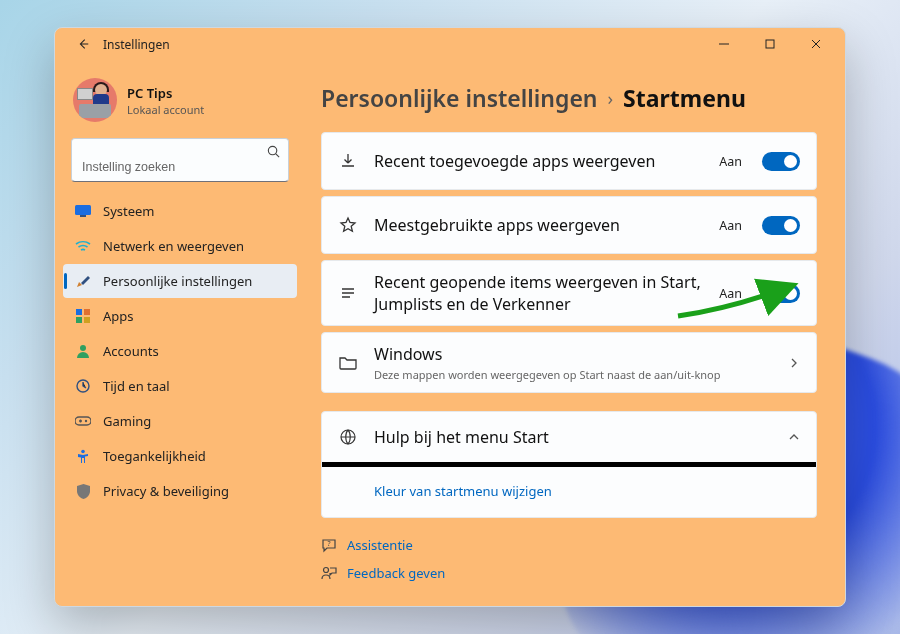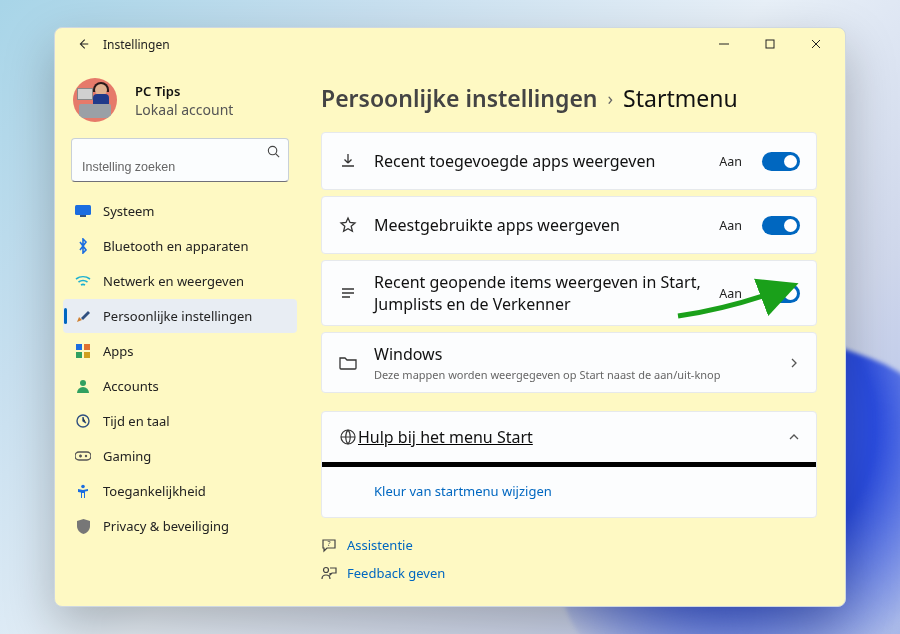--- a/index.html
+++ b/index.html
@@ -15,48 +15,48 @@
     filter: blur(2px);
     transform: rotate(20deg);
   }
   .bloom::before {
     content:""; position:absolute; width:320px; height:320px; left:-120px; top:-40px;
     background: radial-gradient(circle at 70% 30%, #6a8cf8 0%, #4a6cf0 50%, transparent 75%);
     border-radius: 60% 40% 50% 50%;
   }
   .window {
     position: absolute; left: 54px; top: 27px; width: 792px; height: 580px;
-    background: #fef9c3;
+    background: #fdba74;
     border-radius: 8px;
     border: 1px solid #cfd8e0;
     box-shadow: 0 20px 50px rgba(0,0,0,0.25);
     display: flex; flex-direction: column;
   }
   .titlebar {
     height: 32px; display:flex; align-items:center; padding: 0 6px 0 14px;
   }
   .back-btn { width:28px; height:28px; display:flex; align-items:center; justify-content:center; border-radius:4px; cursor:pointer; }
   .title-text { font-size: 12px; color:#222; margin-left: 6px; }
   .win-controls { margin-left:auto; display:flex; }
   .win-btn { width:46px; height:28px; display:flex; align-items:center; justify-content:center; cursor:pointer; }
 
   .body { flex:1; display:flex; min-height:0; }
   .sidebar { width: 250px; padding: 10px 8px 10px 8px; display:flex; flex-direction:column; }
-  .profile { display:flex; align-items:center; gap:18px; padding: 8px 10px 14px 10px; }
+  .profile { display:flex; align-items:center; gap:10px; padding: 8px 10px 14px 10px; }
   .avatar {
     width:44px; height:44px; border-radius:50%; background:#e67a6a;
     position:relative; overflow:hidden; flex:none;
   }
   .avatar .desk { position:absolute; bottom:4px; left:6px; width:32px; height:14px; background:#9aa0a6; border-radius:2px; }
   .avatar .head { position:absolute; top:6px; left:22px; width:12px; height:12px; background:#e0b090; border-radius:50%; }
   .avatar .hair { position:absolute; top:4px; left:20px; width:16px; height:10px; background:#2a1a1a; border-radius:8px 8px 0 0; }
   .avatar .torso { position:absolute; top:16px; left:20px; width:16px; height:14px; background:#203a8a; border-radius:4px 4px 0 0; }
   .avatar .screen { position:absolute; top:10px; left:4px; width:16px; height:12px; background:#d0d0d0; border:1px solid #888; }
   .profile-name { font-size:13px; font-weight:600; color:#111; }
-  .profile-sub { font-size:14px; color:#555; }
+  .profile-sub { font-size:11px; color:#555; }
 
   .search-wrap { margin: 2px 8px 12px 8px; position:relative; }
   .search-input {
     width:100%; height:44px; border:1px solid #c8d0d8; background:#fbfdfe; border-bottom:1.5px solid #707078;
     border-radius:4px; padding:14px 30px 0 10px; font-size:12.5px; color:#222;
   }
   .search-input::placeholder { color:#666; }
   .search-icon-wrap { position:absolute; right:8px; top:6px; color:#444; }
 
   .nav { display:flex; flex-direction:column; gap:1px; }
@@ -68,21 +68,21 @@
   .nav-item.active { background:#e8edf3; }
   .nav-item.active::before {
     content:""; position:absolute; left:1px; top:9px; width:3px; height:16px; background:#0067c0; border-radius:2px;
   }
   .nav-icon { width:16px; height:16px; display:flex; align-items:center; justify-content:center; flex:none; }
 
   .content { flex:1; padding: 10px 28px 16px 4px; overflow:auto; }
   .breadcrumb { display:flex; align-items:center; gap:10px; padding: 12px 0 18px 12px; }
   .crumb-link { font-size:23px; font-weight:600; color:#444; }
   .crumb-sep { font-size:18px; color:#666; }
-  .crumb-current { font-size:23px; font-weight:400; color:#111; }
+  .crumb-current { font-size:23px; font-weight:700; color:#111; }
 
   .card {
     background:#fcfdfe; border:1px solid #e6e9ec; border-radius:4px;
     margin: 0 0 6px 12px; padding:0;
   }
   .row {
     display:flex; align-items:center; min-height:56px; padding: 10px 16px; gap:16px; cursor:pointer;
   }
   .row-icon { width:20px; height:20px; display:flex; align-items:center; justify-content:center; color:#333; flex:none; }
   .row-text { flex:1; min-width:0; }
@@ -91,21 +91,21 @@
   .row-state { font-size:12.5px; color:#222; margin-right:4px; }
   .toggle {
     width:38px; height:19px; background:#0067c0; border-radius:10px; position:relative; flex:none; cursor:pointer;
   }
   .toggle::after {
     content:""; position:absolute; right:3px; top:3px; width:13px; height:13px; background:#fff; border-radius:50%;
   }
   .chevron { color:#555; flex:none; }
 
   .help-card { margin-top:18px; }
-  .help-toggle-row { display:flex; align-items:center; padding:14px 16px; cursor:pointer;text-decoration:underline; }
+  .help-toggle-row { display:flex; align-items:center; padding:14px 16px; gap:16px; cursor:pointer; }
   .help-links { border-top:5px solid #000000; padding: 12px 52px 16px 52px; }
   .help-link { color:#0067c0; font-size:13px; cursor:pointer; }
 
   .footer-links { margin: 18px 0 0 12px; display:flex; flex-direction:column; gap:10px; }
   .flink { display:flex; align-items:center; gap:10px; font-size:13px; color:#0067c0; cursor:pointer; }
   .flink .nav-icon { color:#444; }
 
   .arrow-annot {
     position:absolute; pointer-events:none;
   }
@@ -177,28 +177,20 @@
           <span class="nav-icon">
               <svg width="16" height="12" viewBox="0 0 16 12">
                 <rect x="0" y="0" width="16" height="10" rx="1.5" fill="#1b6de0"></rect>
                 <rect x="5" y="10" width="6" height="2" fill="#305080"></rect>
               </svg>
             </span>
           <span>Systeem</span>
         </div>
         <div class="nav-item">
           <span class="nav-icon">
-              <svg width="12" height="16" viewBox="0 0 12 16">
-                <path fill="none" stroke="#1b6de0" stroke-width="1.6" d="M3 4l6 8-3 3V1l3 3-6 8"></path>
-              </svg>
-            </span>
-          <span>Bluetooth en apparaten</span>
-        </div>
-        <div class="nav-item">
-          <span class="nav-icon">
               <svg width="16" height="12" viewBox="0 0 16 12">
                 <path fill="none" stroke="#1bb0d0" stroke-width="1.6" d="M1 4a12 12 0 0 1 14 0M3.5 7a8 8 0 0 1 9 0M6 10a4 4 0 0 1 4 0"></path>
               </svg>
             </span>
           <span>Netwerk en weergeven</span>
         </div>
         <div class="nav-item active">
           <span class="nav-icon">
               <svg width="16" height="16" viewBox="0 0 16 16">
                 <path fill="#d08030" d="M2 14l2-5 3 3-5 2z"></path>

